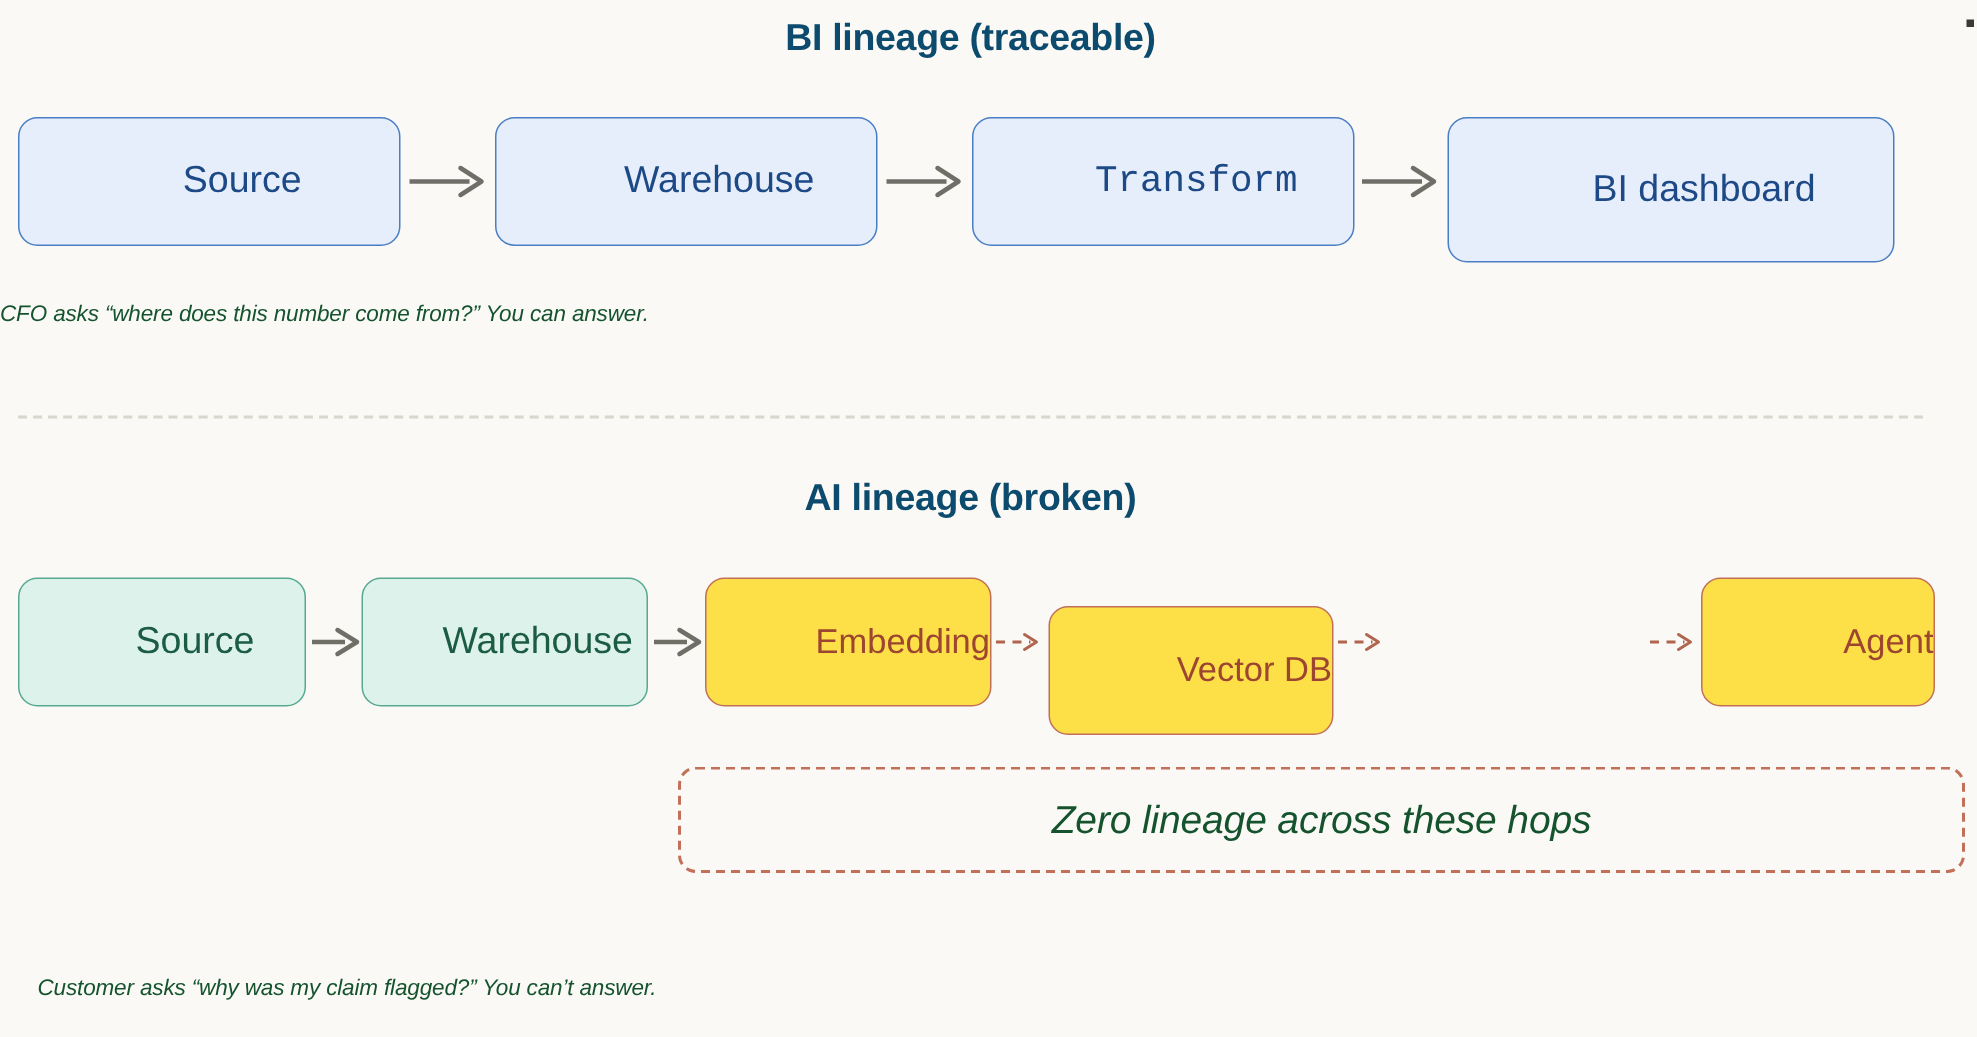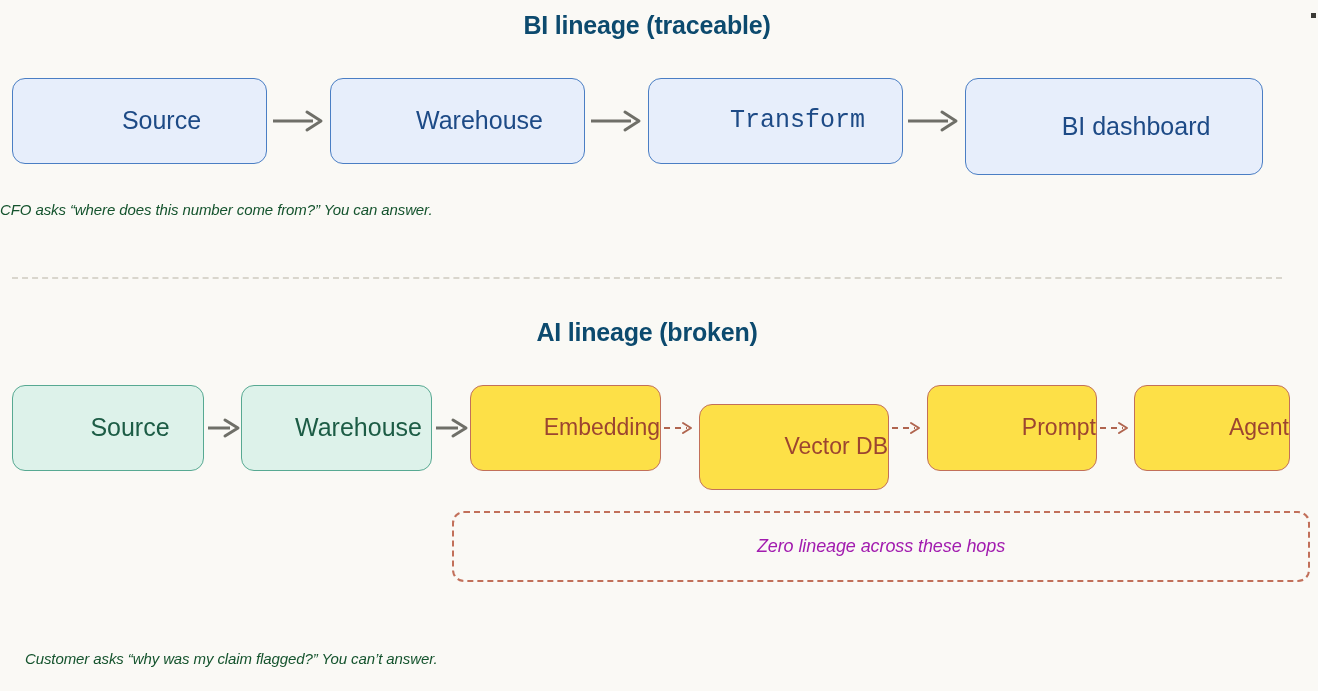--- a/index.html
+++ b/index.html
@@ -105,23 +105,23 @@
     box-sizing: border-box;
     left: 452px;
     top: 511px;
     width: 858px;
     height: 71px;
     border: 2px dashed #c2705a;
     border-radius: 12px;
     display: flex;
     align-items: center;
     justify-content: center;
-    font-size: 18px;
+    font-size: 26px;
     font-style: italic;
-    color: #a21caf;
+    color: #14532d;
     letter-spacing: -0.1px;
   }
 
   
   .corner-dot {
     position: absolute;
     left: 1311px;
     top: 13px;
     width: 5px;
     height: 5px;
@@ -172,23 +172,20 @@
   </div>
   <div class="node green" style="left:241px; top:385px; width:191px; height:86px;">
     <span>Warehouse</span>
   </div>
   <div class="node red" style="left:470px; top:385px; width:191px; height:86px;">
     <span>Embedding</span>
   </div>
   <div class="node red" style="left:699px; top:404px; width:190px; height:86px;">
     <span>Vector DB</span>
   </div>
-  <div class="node red" style="left:927px; top:385px; width:170px; height:86px;">
-    <span>Prompt</span>
-  </div>
   <div class="node red" style="left:1134px; top:385px; width:156px; height:86px;">
     <span>Agent</span>
   </div>
 
   <svg class="arrow" style="left:206px; top:412px;" width="38" height="32" viewBox="0 0 38 32">
     <line x1="2" y1="16" x2="24" y2="16" stroke="#6f6f68" stroke-width="3"></line>
     <polyline points="19,8 32,16 19,24" fill="none" stroke="#6f6f68" stroke-width="3" stroke-linecap="round" stroke-linejoin="round"></polyline>
   </svg>
   <svg class="arrow" style="left:434px; top:412px;" width="38" height="32" viewBox="0 0 38 32">
     <line x1="2" y1="16" x2="24" y2="16" stroke="#6f6f68" stroke-width="3"></line>

